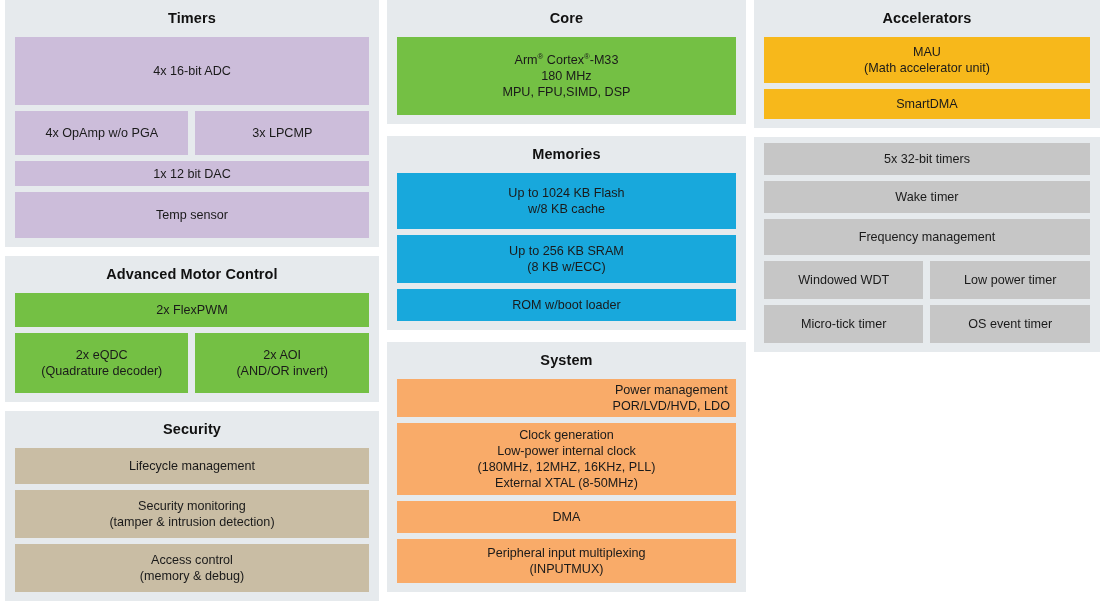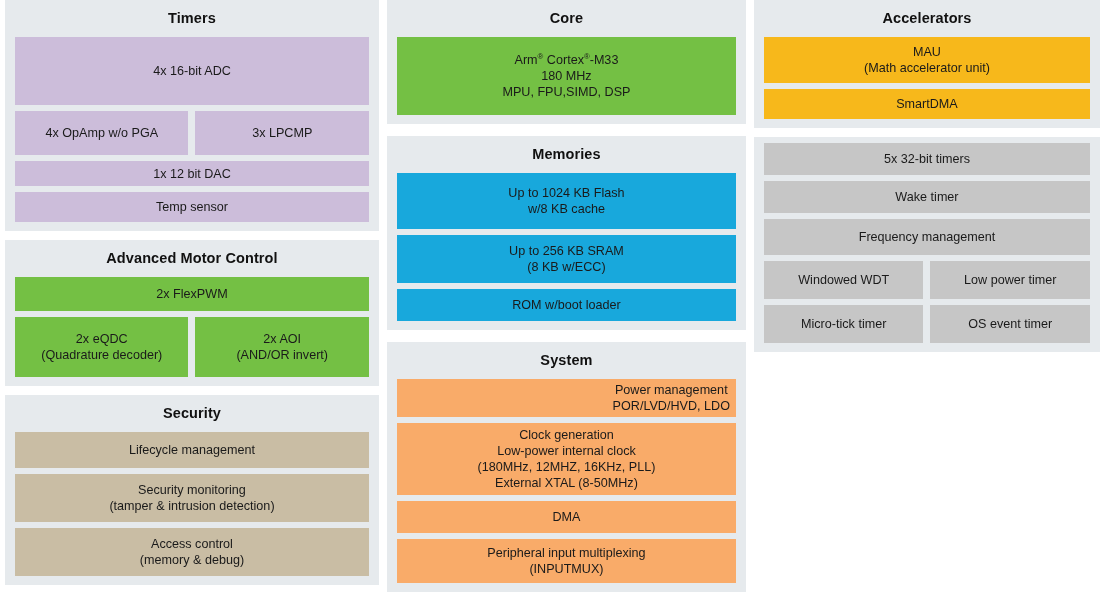--- a/index.html
+++ b/index.html
@@ -107,21 +107,21 @@
           <div class="block c-purple" style="height: 44px;">
             <span class="block-text">3x LPCMP</span>
           </div>
         </div>
         <div class="row">
           <div class="block c-purple" style="height: 25px;">
             <span class="block-text">1x 12 bit DAC</span>
           </div>
         </div>
         <div class="row">
-          <div class="block c-purple" style="height: 30px;">
+          <div class="block c-purple" style="height: 46px;">
             <span class="block-text">Temp sensor</span>
           </div>
         </div>
       </div>
       <div class="panel">
         <div class="panel-title">Advanced Motor Control</div>
         <div class="row">
           <div class="block c-green" style="height: 34px;">
             <span class="block-text">2x FlexPWM</span>
           </div>

